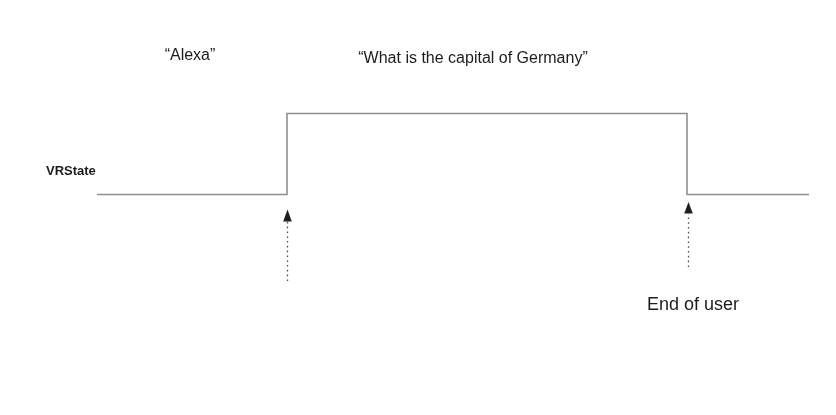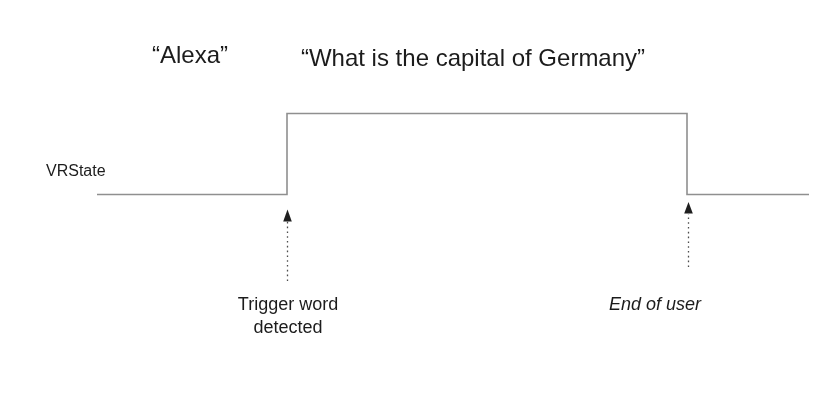--- a/index.html
+++ b/index.html
@@ -11,31 +11,32 @@
     position: relative;
     width: 836px;
     height: 415px;
     background: #ffffff;
     overflow: hidden;
     font-family: "Liberation Sans", "DejaVu Sans", sans-serif;
     color: #1f1f1f;
   }
   .abs { position: absolute; }
   .utterance {
-    font-size: 24px;
+    font-size: 16px;
     line-height: 22px;
     white-space: nowrap;
     transform: translateX(-50%);
     color: #1c1c1c;
   }
   .signal-label {
-    font-size: 16px;
+    font-size: 13px;
     line-height: 20px;
     white-space: nowrap;
     color: #1c1c1c;
+    font-weight: bold;
   }
   .annotation {
     font-size: 18px;
     line-height: 23px;
     text-align: center;
     transform: translateX(-50%);
     white-space: nowrap;
     color: #1c1c1c;
   }
   svg.waveform-layer {
@@ -62,22 +63,18 @@
       <path fill="none" stroke="#4d4d4d" stroke-width="1.3" stroke-dasharray="1.6 3.2" d="M287.5,281 L287.5,221"></path>
       <path fill="#1f1f1f" stroke="none" d="M287.5,209.5 L283.2,221.5 L291.8,221.5 Z"></path>
     </g>
 
     <g>
       <path fill="none" stroke="#4d4d4d" stroke-width="1.3" stroke-dasharray="1.6 3.2" d="M688.5,267 L688.5,214"></path>
       <path fill="#1f1f1f" stroke="none" d="M688.5,202 L684.2,213.5 L692.8,213.5 Z"></path>
     </g>
   </svg>
 
-  <div class="abs annotation" style="left:288px; top:293px;">
-    <div>Trigger word</div>
-    <div>detected</div>
-  </div>
 
-  <div class="abs annotation" style="left:655px; top:293px;font-style:italic;">
+  <div class="abs annotation" style="left:693px; top:293px;">
     <div>End of user</div>
   </div>
 
 </div>
 
 </body></html>

